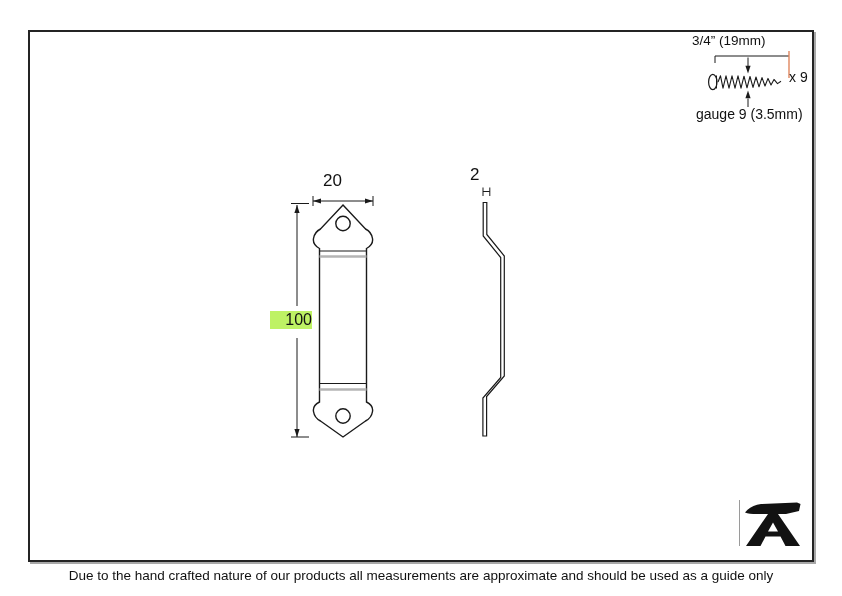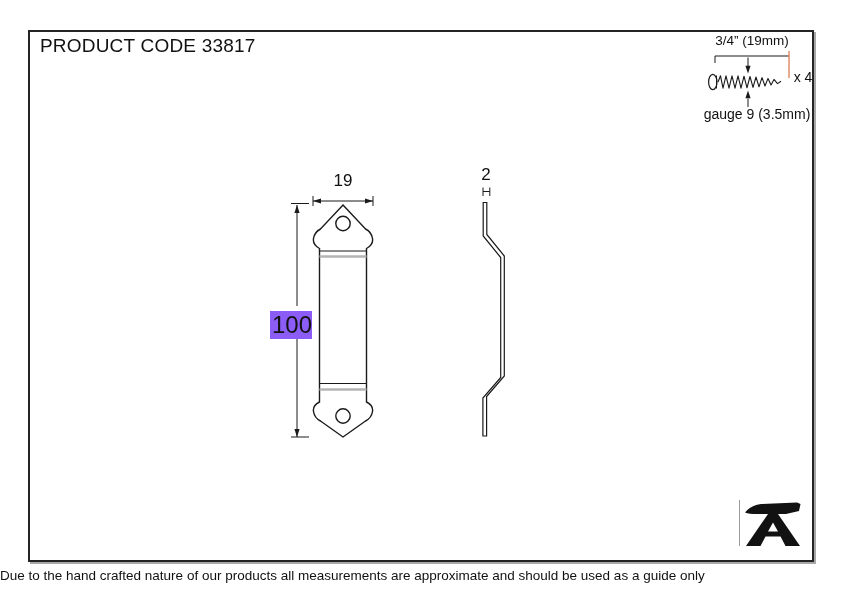--- a/index.html
+++ b/index.html
@@ -9,37 +9,37 @@
   }
   .frame{
     position:absolute;left:28px;top:30px;width:786px;height:532px;
     box-sizing:border-box;border:2px solid #242424;background:#ffffff;
     box-shadow:2px 2px 0 #a8a8a8;
   }
   .abs{position:absolute;}
   .product-code{
     left:40px;top:35px;font-size:19px;letter-spacing:.2px;color:#111;white-space:nowrap;
   }
-  .dim-label{color:#111;white-space:nowrap;text-align:center;}
+  .dim-label{color:#111;white-space:nowrap;}
   .screw-len{left:692px;top:33px;width:120px;font-size:13.5px;}
   .screw-qty{left:789px;top:69px;width:28px;font-size:14px;}
   .screw-gauge{left:696px;top:106px;width:122px;font-size:14px;}
   .front-width{left:323px;top:171px;width:40px;font-size:17px;}
-  .front-height{left:270px;top:311px;width:42px;font-size:24px;text-align:right;background:#8b5cf6;}
+  .front-height{left:270px;top:311px;width:42px;font-size:16px;text-align:right;background:#bef264;}
   .side-thick{left:470px;top:165px;width:32px;font-size:17px;}
   .drawing-svg{left:0;top:0;}
   .brand{
     left:658px;top:502px;width:80px;
     font-family:"Liberation Serif", serif;font-size:9px;letter-spacing:1.3px;
     line-height:12.5px;color:#5d5047;white-space:nowrap;
   }
   .brand-divider{left:739px;top:500px;width:1px;height:46px;background:#9a9a9a;}
   .anvil{left:744px;top:501px;}
   .disclaimer{
-    left:0;top:568px;width:842px;text-align:left;font-size:13.5px;color:#111;
+    left:0;top:568px;width:842px;text-align:center;font-size:13.5px;color:#111;
   }
 </style>
 </head>
 <body>
 
 <div class="sheet">
 
   <div class="frame"></div>
 
   <svg class="abs drawing-svg" width="842" height="596" viewBox="0 0 842 596">
@@ -104,27 +104,26 @@
         <path d="M718,82 L720.5,75.8 L723,88.2 L726,75.8 L729,88.2 L732,75.8 L735,88.2
                  L738,75.9 L741,88.1 L744,76.2 L747,87.8 L750,76.5 L753,87.4 L756,77
                  L759,86.8 L762,77.6 L765,86 L768,78.4 L771,85 L774,79.4 L777.5,83.6 L781,81.3" fill="none" stroke="#1a1a1a" stroke-width="1.1" stroke-linejoin="round"></path>
       </g>
 
       <line x1="748" y1="107" x2="748" y2="98.5" stroke="#1a1a1a" stroke-width="1"></line>
       <polygon points="748,90.5 745.4,98.2 750.6,98.2" fill="#1a1a1a"></polygon>
     </g>
   </svg>
 
-  <div class="abs product-code">PRODUCT CODE 33817</div>
 
   <div class="abs dim-label screw-len">3/4” (19mm)</div>
-  <div class="abs dim-label screw-qty">x 4</div>
+  <div class="abs dim-label screw-qty">x 9</div>
   <div class="abs dim-label screw-gauge">gauge 9 (3.5mm)</div>
 
-  <div class="abs dim-label front-width">19</div>
+  <div class="abs dim-label front-width">20</div>
   <div class="abs dim-label front-height">100</div>
   <div class="abs dim-label side-thick">2</div>
 
   <div class="abs brand-divider"></div>
   <svg class="abs anvil" width="58" height="47" viewBox="0 0 58 47">
     <path d="M1,11.5 Q7,4 17,3 L53,1.5 L56.5,3 L55,10 L42,13 L13,13 Q5,13 1,11.5 Z" fill="#121212"></path>
     <path d="M24,13 L34,13 L56,45 L41.5,45 L36.5,35.5 L21.5,35.5 L16.5,45 L2,45 Z
              M29,21.5 L34,30.5 L24,30.5 Z" fill="#121212" fill-rule="evenodd"></path>
   </svg>
 

